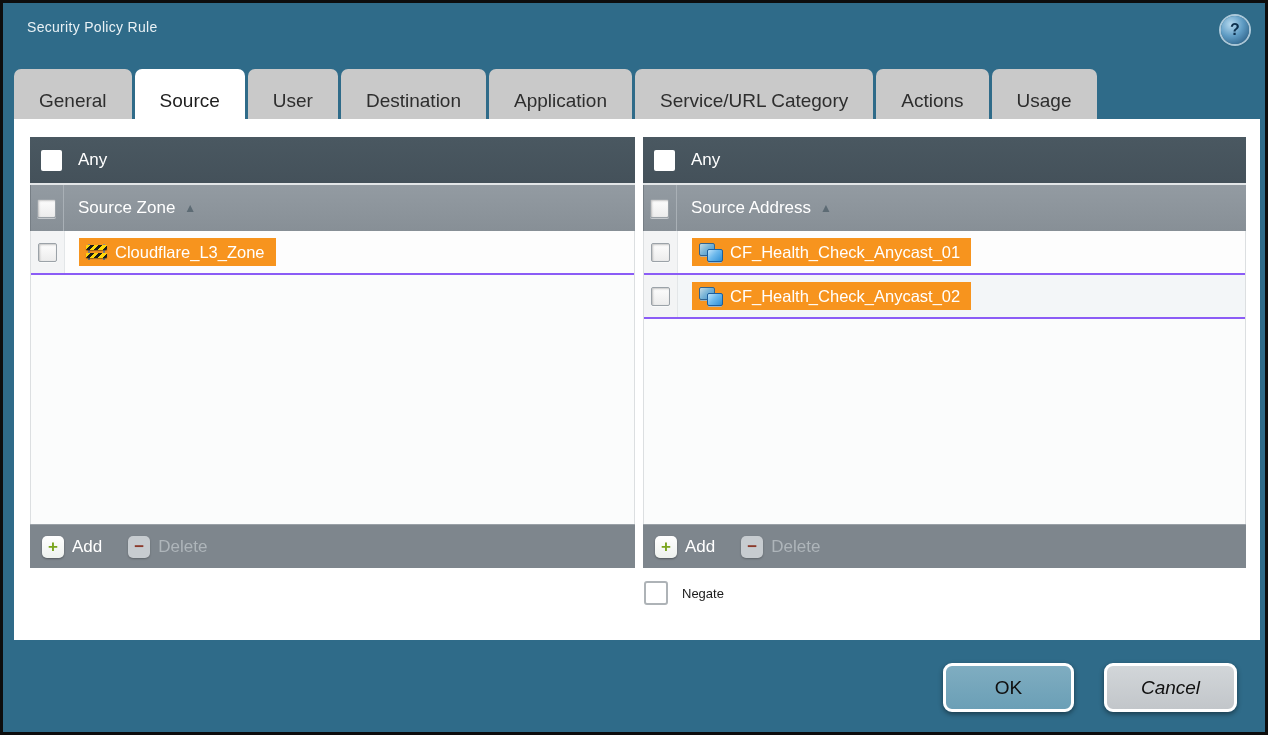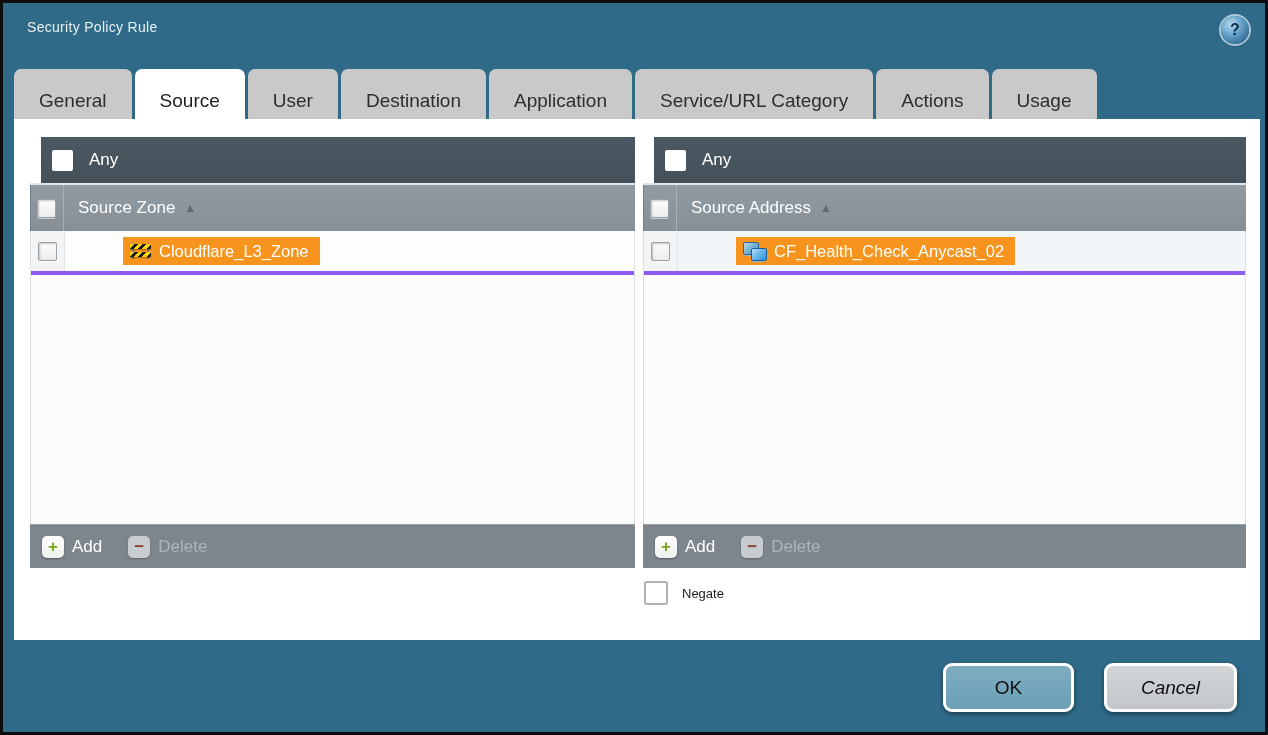--- a/index.html
+++ b/index.html
@@ -39,21 +39,21 @@
     position:absolute; left:11px; top:116px; width:1246px; height:521px;
     background:#ffffff;
   }
 
   .panel { position:absolute; top:18px; height:431px; display:flex; flex-direction:column; }
   .panel.left  { left:16px;  width:605px; }
   .panel.right { left:629px; width:603px; }
 
   .any-header {
     height:46px; flex:0 0 46px; display:flex; align-items:center;
-    background:linear-gradient(#4a5861, #44515a); padding-left:11px;margin-left:11px;
+    background:linear-gradient(#4a5861, #44515a); padding-left:11px;
   }
   .any-label { color:#ffffff; font-size:17px; margin-left:16px; }
 
   .col-header {
     height:48px; flex:0 0 48px; display:flex; align-items:center;
     background:linear-gradient(#939ba2, #878f96);
     border-top:2px solid #e3e6e8; cursor:pointer;
   }
   .col-header .cb-cell { border-right:1px solid #a9b0b6; box-shadow:1px 0 0 #767e85 inset; }
   .col-label { color:#ffffff; font-size:17px; margin-left:14px; }
@@ -67,21 +67,21 @@
     width:19px; height:19px; border-radius:2px;
     background:linear-gradient(#fdfdfd,#ececec);
     border:1px solid #9ba2a8;
     box-shadow:inset 1px 1px 2px rgba(0,0,0,.22), 0 1px 0 rgba(255,255,255,.5);
   }
 
   .panel-body {
     flex:1 1 auto; background:#fbfcfc; overflow:hidden;
     border-left:1px solid #dcdfe1; border-right:1px solid #dcdfe1;
   }
-  .row { height:44px; display:flex; align-items:center; border-bottom:4px solid #8b5cf6; background:#fdfdfd; cursor:pointer;gap:44px; }
+  .row { height:44px; display:flex; align-items:center; border-bottom:2px solid #8b5cf6; background:#fdfdfd; cursor:pointer; }
   .row.alt { background:#f3f6f8; }
   .row .cb-cell { background:#f3f4f5; border-right:1px solid #e3e6e8; }
 
   .chip {
     margin-left:14px; height:28px; display:inline-flex; align-items:center;
     background:#f7941e; color:#ffffff; padding:0 11px 0 7px; gap:8px; cursor:pointer;
   }
   .chip-label { font-size:16.5px; white-space:nowrap; }
 
   
@@ -226,20 +226,29 @@
         <span class="any-label">Any</span>
       </div>
       <div class="col-header">
         <div class="cb-cell">
           <span class="cb bevel-cb"></span>
         </div>
         <span class="col-label">Source Address</span>
         <span class="sort-arrow">▲</span>
       </div>
       <div class="panel-body">
+        <div class="row">
+          <div class="cb-cell">
+            <span class="cb bevel-cb"></span>
+          </div>
+          <div class="chip">
+            <span class="addr-icon"></span>
+            <span class="chip-label">CF_Health_Check_Anycast_01</span>
+          </div>
+        </div>
         <div class="row alt">
           <div class="cb-cell">
             <span class="cb bevel-cb"></span>
           </div>
           <div class="chip">
             <span class="addr-icon"></span>
             <span class="chip-label">CF_Health_Check_Anycast_02</span>
           </div>
         </div>
       </div>

